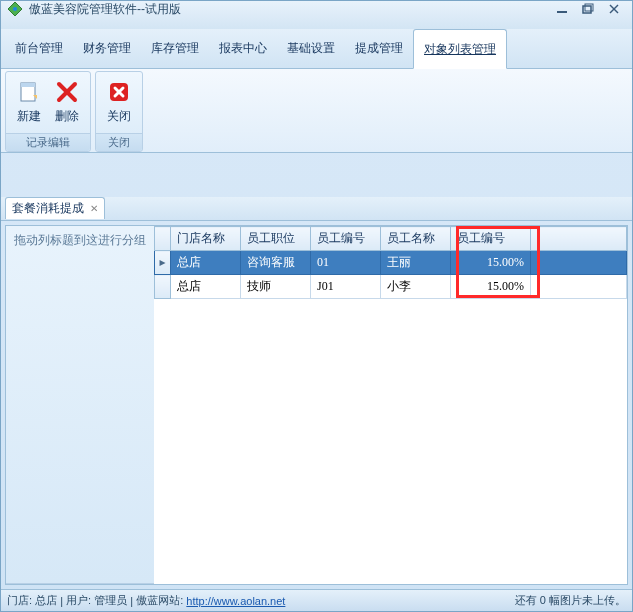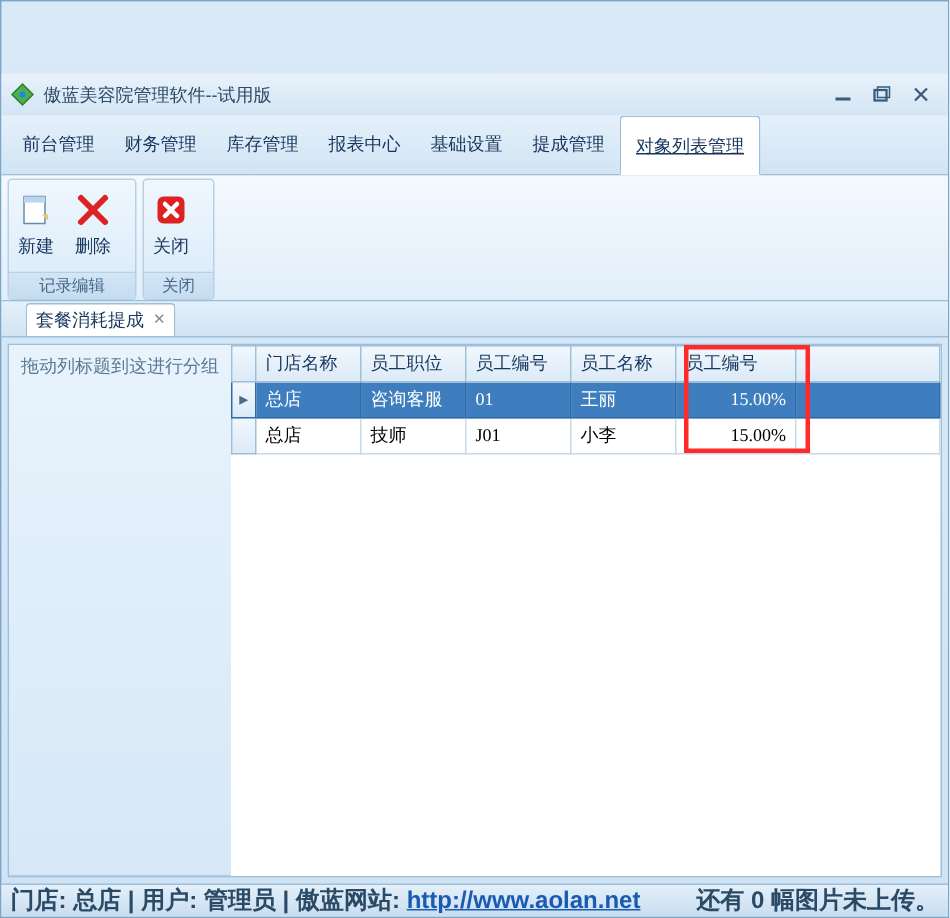--- a/index.html
+++ b/index.html
@@ -1,47 +1,47 @@
 <!DOCTYPE html>
 <html><head>
 <meta charset="utf-8">
 <style>
 * { box-sizing: border-box; margin: 0; padding: 0; }
 body { font-family: "Microsoft YaHei", SimSun, sans-serif; font-size: 12px; background: #fff; }
 .window { width: 633px; height: 612px; border: 1px solid #7aa5c6; background: linear-gradient(to bottom, #d9e9f8 0%, #cfe3f5 100%); display: flex; flex-direction: column; }
-.titlebar { height: 28px; display: flex; align-items: center; padding: 0 6px; background: linear-gradient(to bottom, #e8f2fb, #d3e5f4); margin-top: 48px; }
+.titlebar { height: 28px; display: flex; align-items: flex-start; padding: 0 6px; background: linear-gradient(to bottom, #e8f2fb, #d3e5f4); }
 .titlebar .logo { width: 16px; height: 16px; margin-right: 6px; }
 .titlebar .title { color: #2a4a66; flex: 1; }
 .titlebar .ctrl { width: 24px; height: 16px; margin-left: 2px; display: flex; align-items: center; justify-content: center; cursor: pointer; }
 .titlebar .ctrl svg { display: block; }
 .menubar { height: 40px; display: flex; align-items: stretch; background: linear-gradient(to bottom, #e4f0fa, #d1e4f4); border-bottom: 1px solid #9dbfd9; padding: 0 4px; }
 .menubar .menu { padding: 0 10px; display: flex; align-items: center; color: #17365d; cursor: pointer; }
 .menubar .menu.active { background: #fff; border: 1px solid #9dbfd9; border-bottom: 1px solid #fff; border-radius: 3px 3px 0 0; margin-bottom: -1px; text-decoration: underline; }
 .ribbon { height: 84px; background: linear-gradient(to bottom, #f4f9fe, #e1eefa); border-bottom: 1px solid #9dbfd9; display: flex; padding: 2px 4px 0; }
 .ribbon-group { border: 1px solid #b8d0e6; border-radius: 3px; background: linear-gradient(to bottom, #eff7fe, #d9eaf8); margin-right: 4px; display: flex; flex-direction: column; }
 .ribbon-btns { display: flex; flex: 1; padding: 4px; }
-.ribbon-btn { width: 38px; display: flex; flex-direction: column; justify-content: center; cursor: pointer; padding: 2px; border-radius: 3px; }
+.ribbon-btn { width: 38px; display: flex; flex-direction: column; align-items: center; justify-content: center; cursor: pointer; padding: 2px; border-radius: 3px; }
 .ribbon-btn .icon { width: 24px; height: 24px; margin-bottom: 4px; }
 .ribbon-btn .label { color: #17365d; font-size: 12px; }
 .ribbon-footer { text-align: center; font-size: 11px; color: #4a6a8a; background: linear-gradient(to bottom, #d3e6f6, #c5dcf0); border-top: 1px solid #b8d0e6; padding: 1px 6px; border-radius: 0 0 3px 3px; }
-.tabstrip { height: 24px; background: linear-gradient(to bottom, #e4f0fa, #d1e4f4); display: flex; align-items: center; padding: 0 16px; border-bottom: 1px solid #9dbfd9; }
+.tabstrip { height: 24px; background: linear-gradient(to bottom, #e4f0fa, #d1e4f4); display: flex; align-items: flex-start; padding: 0 4px; border-bottom: 1px solid #9dbfd9; margin-top: 44px; }
 .tabstrip .tab { background: #fff; border: 1px solid #9dbfd9; border-bottom: none; border-radius: 3px 3px 0 0; padding: 2px 6px; display: flex; align-items: center; color: #17365d; cursor: pointer; }
 .tabstrip .tab .tab-x { margin-left: 6px; color: #888; font-size: 10px; cursor: pointer; }
 .content { flex: 1; background: #fff; margin: 4px; border: 1px solid #9dbfd9; display: flex; flex-direction: row; overflow: hidden; font-family: Liberation Serif, serif; }
 .grouptext { background: linear-gradient(to bottom, #e8f3fc, #d6e8f7); color: #5b7a97; padding: 6px 8px; border-bottom: 1px solid #b8d0e6; }
 .grid-wrap { flex: 1; overflow: auto; position: relative; }
 table.grid { border-collapse: collapse; width: 100%; }
 .grid th { background: linear-gradient(to bottom, #f1f7fd, #dbeaf7); border: 1px solid #9dbfd9; padding: 3px 6px; color: #17365d; font-weight: normal; text-align: left; height: 22px; }
 .grid th.rowhead, .grid td.rowhead { width: 16px; background: linear-gradient(to bottom, #f1f7fd, #dbeaf7); border: 1px solid #9dbfd9; padding: 0; text-align: center; }
 .grid td { border: 1px solid #c7d9ea; padding: 3px 6px; height: 20px; background: #fff; }
 .grid td.num { text-align: right; }
 .grid tr.sel td { background: #3e7ebf; color: #fff; border-color: #2e6aa8; }
 .grid tr.sel td.rowhead { background: linear-gradient(to bottom, #f1f7fd, #dbeaf7); color: #4a6a8a; }
 .highlight { position: absolute; border: 3px solid #ff2a2a; pointer-events: none; }
-.statusbar { height: 22px; background: linear-gradient(to bottom, #e4f0fa, #c9ddf0); border-top: 1px solid #9dbfd9; display: flex; align-items: center; padding: 0 6px; color: #2a4a66; font-size: 16px; font-weight: bold; }
+.statusbar { height: 22px; background: linear-gradient(to bottom, #e4f0fa, #c9ddf0); border-top: 1px solid #9dbfd9; display: flex; align-items: center; padding: 0 6px; color: #2a4a66; font-size: 11px; }
 .statusbar a { color: #1a5ab0; text-decoration: underline; }
 .statusbar .spacer { flex: 1; }
 </style>
 </head>
 <body>
 
 <div class="window">
   <div class="titlebar">
     <svg class="logo" viewBox="0 0 16 16">
         <polygon points="8,1 15,8 8,15 1,8" fill="#4caf50"></polygon>

